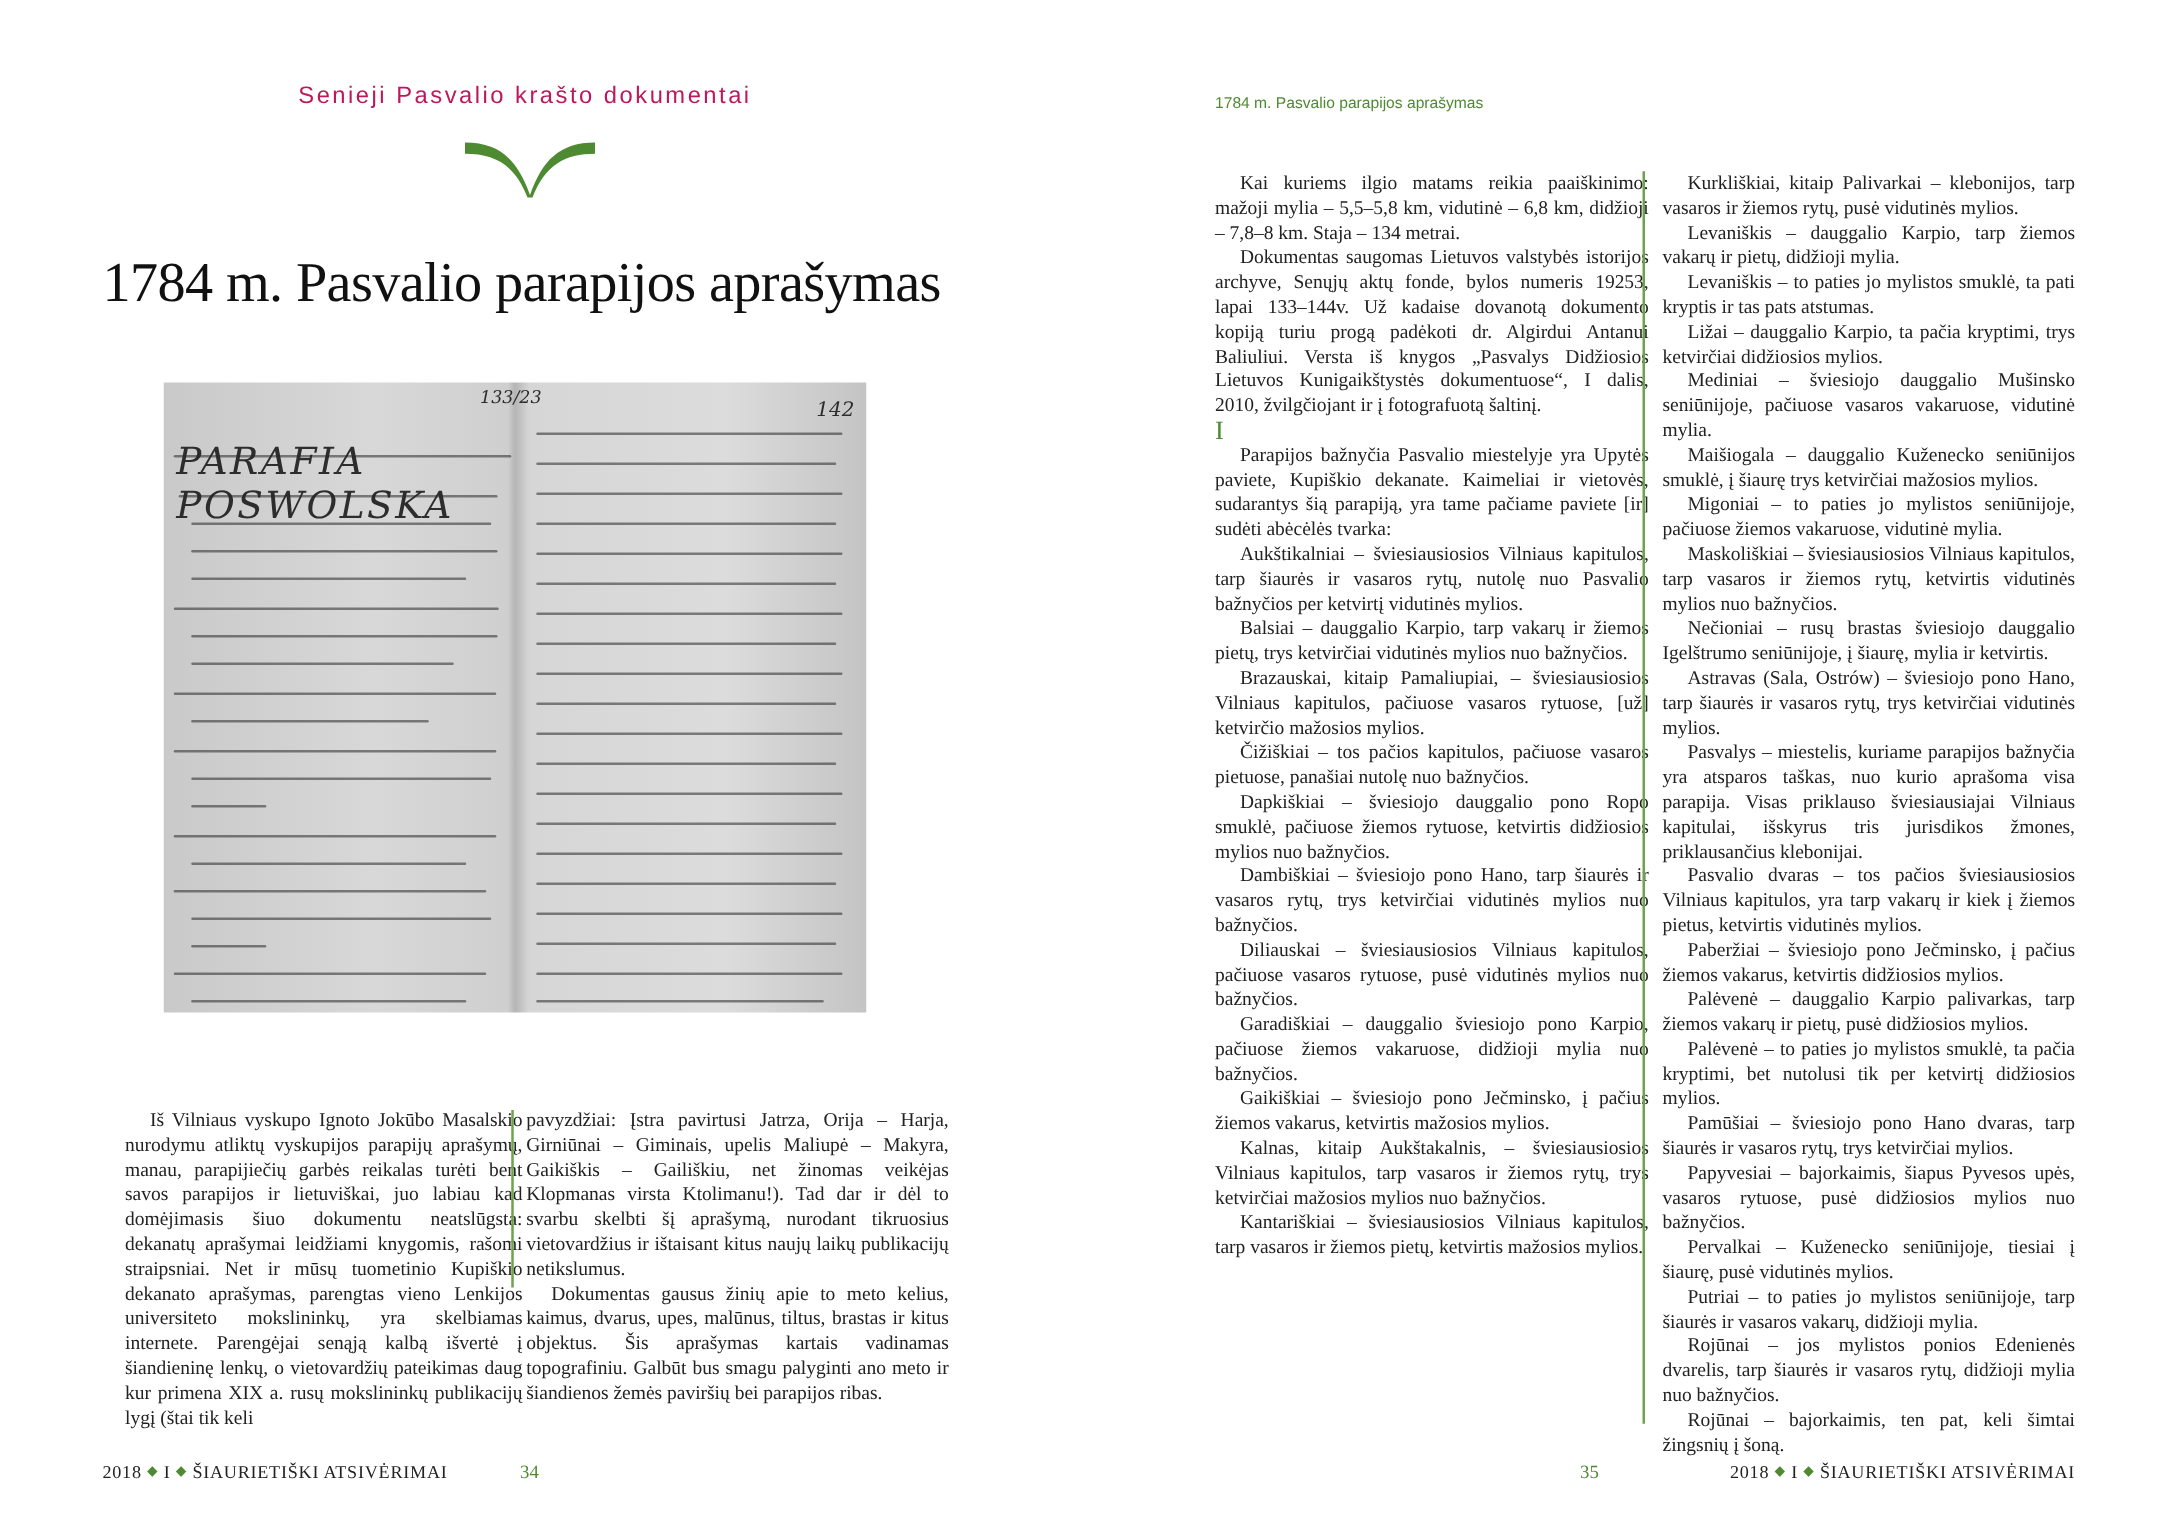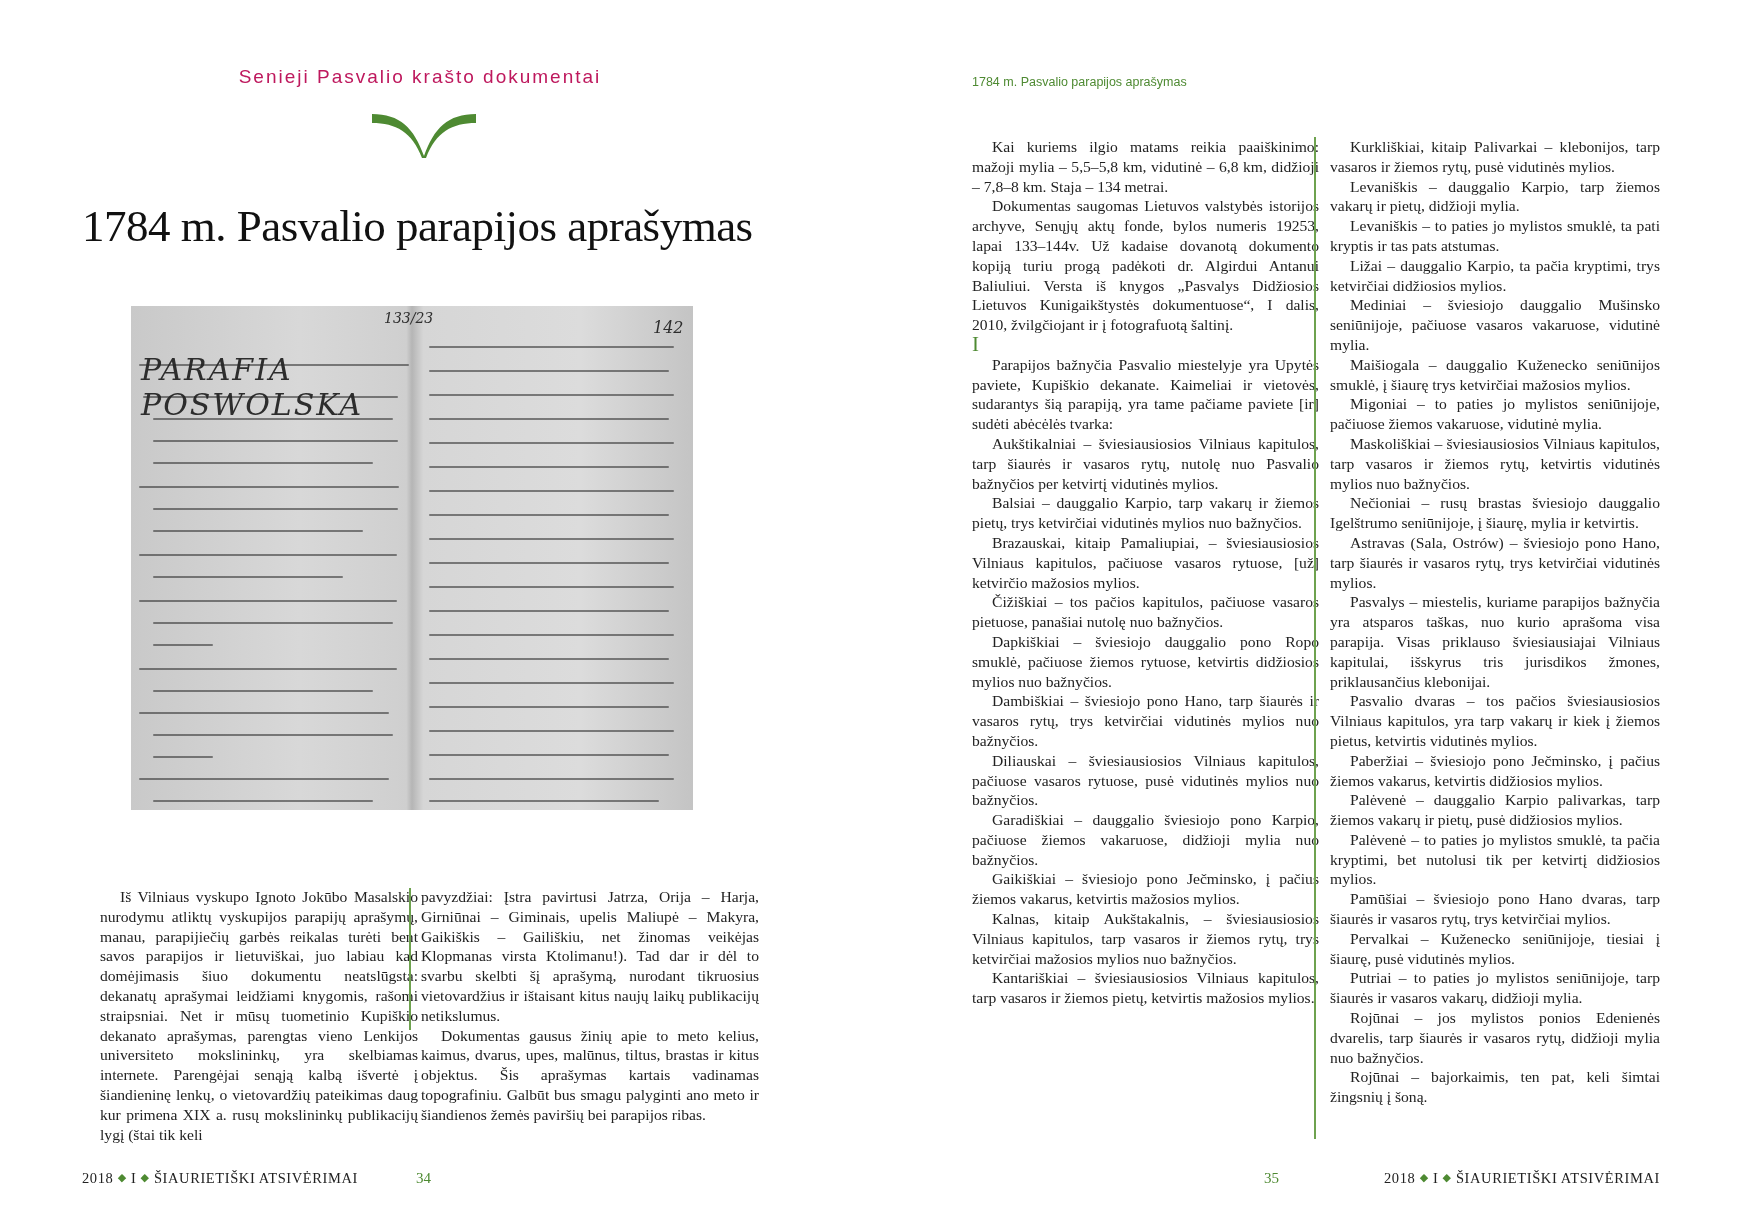--- a/index.html
+++ b/index.html
@@ -159,20 +159,21 @@
     <p>Migoniai – to paties jo mylistos seniūnijoje, pačiuose žiemos vakaruose, vidutinė mylia.</p>
     <p>Maskoliškiai – šviesiausiosios Vilniaus kapitulos, tarp vasaros ir žiemos rytų, ketvirtis vidutinės mylios nuo bažnyčios.</p>
     <p>Nečioniai – rusų brastas šviesiojo dauggalio Igelštrumo seniūnijoje, į šiaurę, mylia ir ketvirtis.</p>
     <p>Astravas (Sala, Ostrów) – šviesiojo pono Hano, tarp šiaurės ir vasaros rytų, trys ketvirčiai vidutinės mylios.</p>
     <p>Pasvalys – miestelis, kuriame parapijos bažnyčia yra atsparos taškas, nuo kurio aprašoma visa parapija. Visas priklauso šviesiausiajai Vilniaus kapitulai, išskyrus tris jurisdikos žmones, priklausančius klebonijai.</p>
     <p>Pasvalio dvaras – tos pačios šviesiausiosios Vilniaus kapitulos, yra tarp vakarų ir kiek į žiemos pietus, ketvirtis vidutinės mylios.</p>
     <p>Paberžiai – šviesiojo pono Ječminsko, į pačius žiemos vakarus, ketvirtis didžiosios mylios.</p>
     <p>Palėvenė – dauggalio Karpio palivarkas, tarp žiemos vakarų ir pietų, pusė didžiosios mylios.</p>
     <p>Palėvenė – to paties jo mylistos smuklė, ta pačia kryptimi, bet nutolusi tik per ketvirtį didžiosios mylios.</p>
     <p>Pamūšiai – šviesiojo pono Hano dvaras, tarp šiaurės ir vasaros rytų, trys ketvirčiai mylios.</p>
+    <p>Papyvesiai – bajorkaimis, šiapus Pyvesos upės, vasaros rytuose, pusė didžiosios mylios nuo bažnyčios.</p>
     <p>Pervalkai – Kuženecko seniūnijoje, tiesiai į šiaurę, pusė vidutinės mylios.</p>
     <p>Putriai – to paties jo mylistos seniūnijoje, tarp šiaurės ir vasaros vakarų, didžioji mylia.</p>
     <p>Rojūnai – jos mylistos ponios Edenienės dvarelis, tarp šiaurės ir vasaros rytų, didžioji mylia nuo bažnyčios.</p>
     <p>Rojūnai – bajorkaimis, ten pat, keli šimtai žingsnių į šoną.</p>
   </div>
 
   <div class="abs pagenum" style="left:1264px;top:1170px;text-align:right;">35</div>
   <div class="abs footer" style="left:1384px;top:1170px;">
     <span>2018</span>
     <span class="dot">◆</span>

